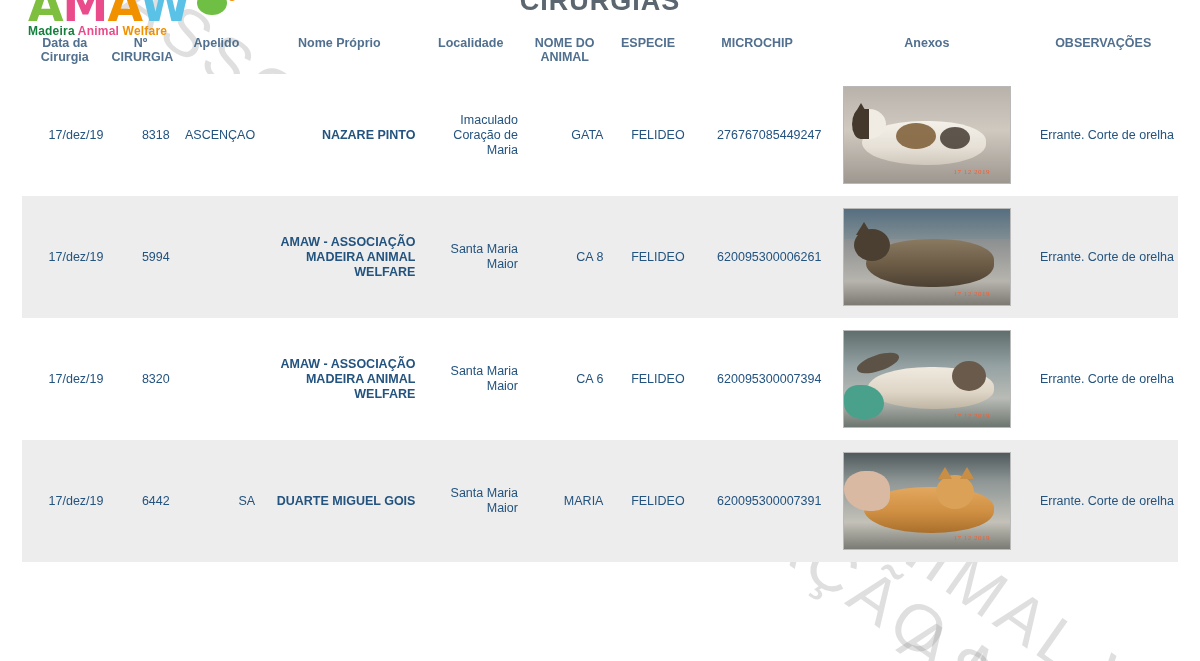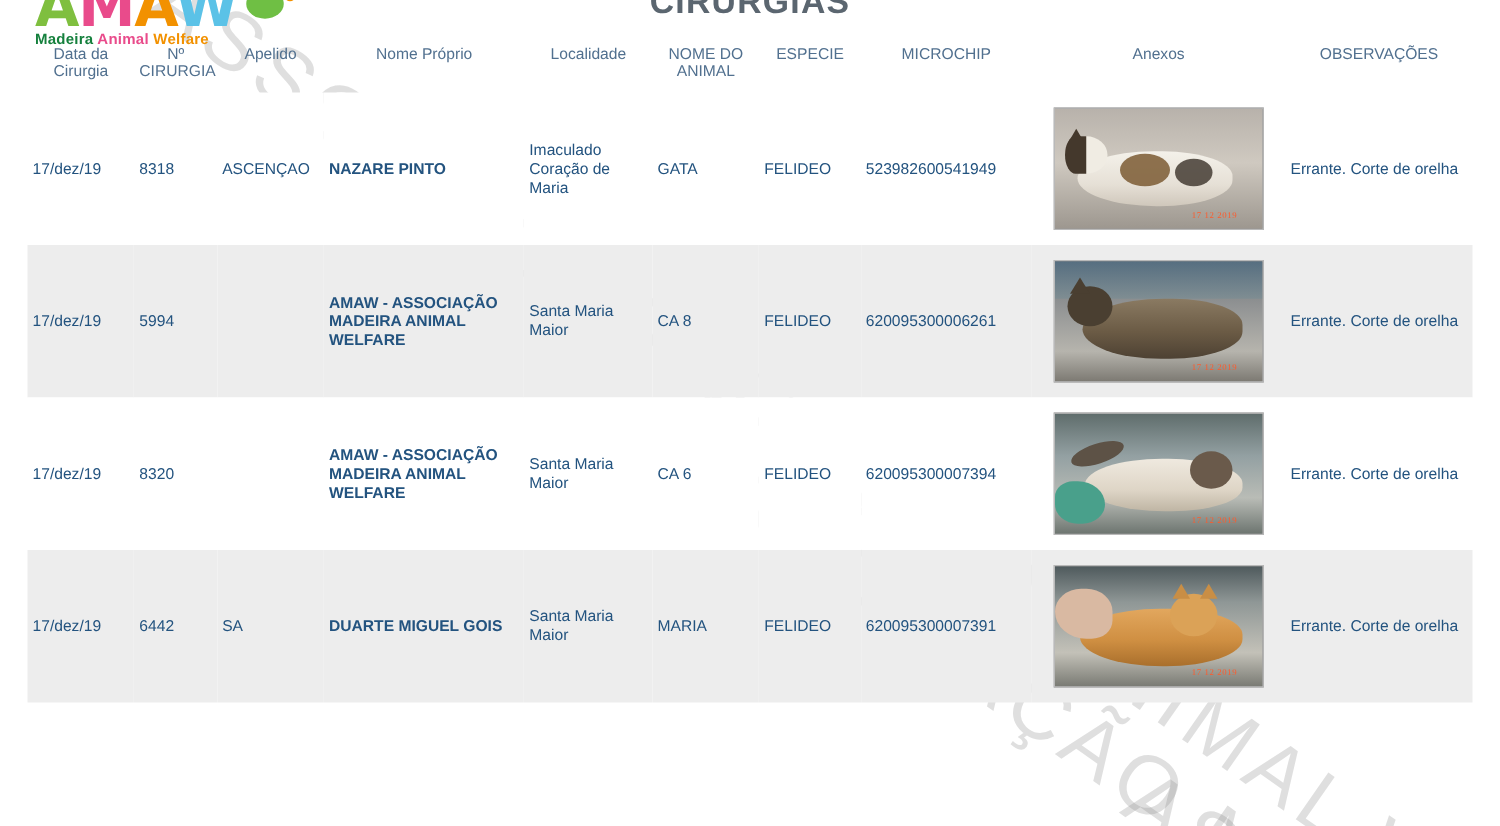--- a/index.html
+++ b/index.html
@@ -109,32 +109,32 @@
   table.sheet {
     position: absolute;
     left: 22px;
     top: 32px;
     width: 1156px;
     border-collapse: collapse;
     z-index: 6;
     table-layout: fixed;
   }
   table.sheet th {
-    font-weight: normal;
+    font-weight: bold;
     font-size: 12.5px;
     color: #51708f;
     padding: 4px 4px 10px 4px;
     text-align: center;
     vertical-align: top;
     line-height: 14px;
   }
   table.sheet td {
     font-size: 12.5px;
     color: #23537f;
-    text-align: left;
+    text-align: right;
     vertical-align: middle;
     padding: 6px 4px;
     line-height: 15px;
   }
   tr.striped td { background: #ededed; }
   tr.plain td { background: #ffffff; }
 
   .col-data   { width: 80px; }
   .col-num    { width: 62px; }
   .col-apelido{ width: 80px; }
@@ -378,21 +378,21 @@
   <tbody>
 
     <tr class="plain">
       <td>17/dez/19</td>
       <td>8318</td>
       <td class="cell-apelido">ASCENÇAO</td>
       <td class="cell-nome">NAZARE PINTO</td>
       <td>Imaculado Coração de Maria</td>
       <td>GATA</td>
       <td>FELIDEO</td>
-      <td>523982600541949</td>
+      <td>276767085449247</td>
       <td>
         <div class="photo p1">
           <div class="bg"></div>
           <div class="body"></div>
           <div class="patch1"></div>
           <div class="patch2"></div>
           <div class="head"></div>
           <div class="headdark"></div>
           <div class="ear"></div>
           <div class="stamp">17 12 2019</div>

